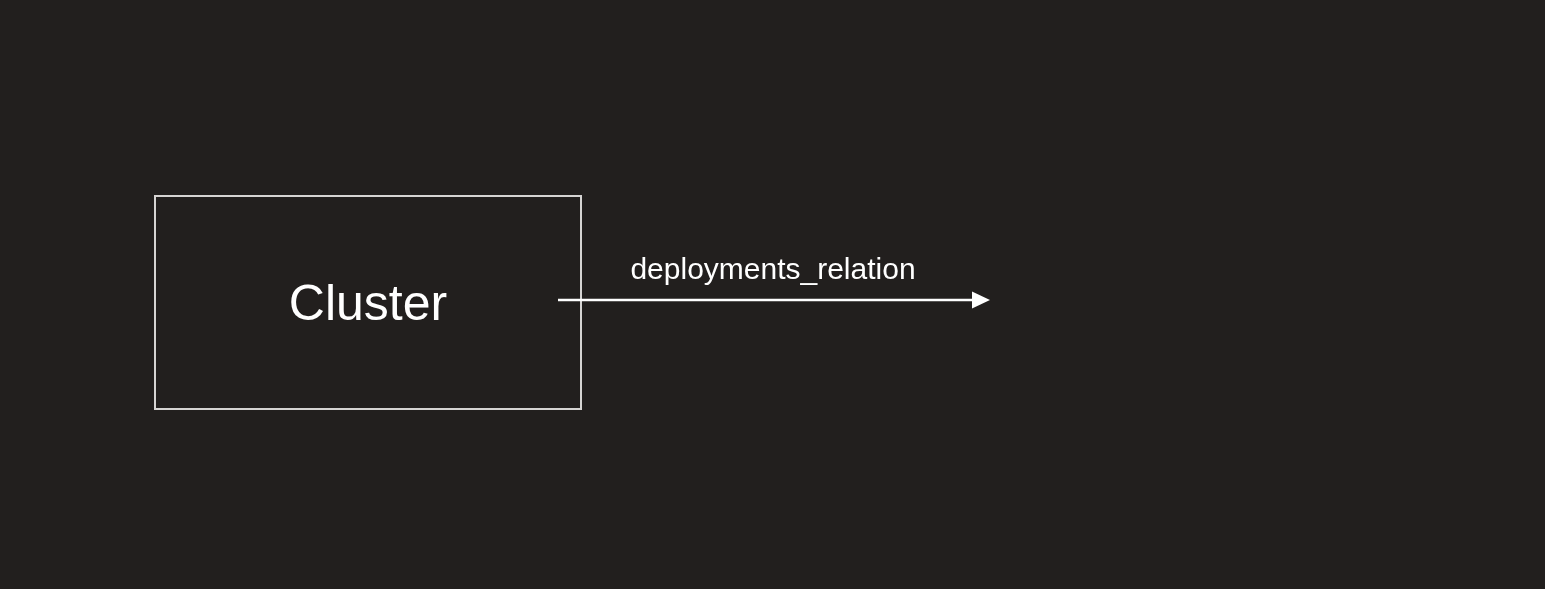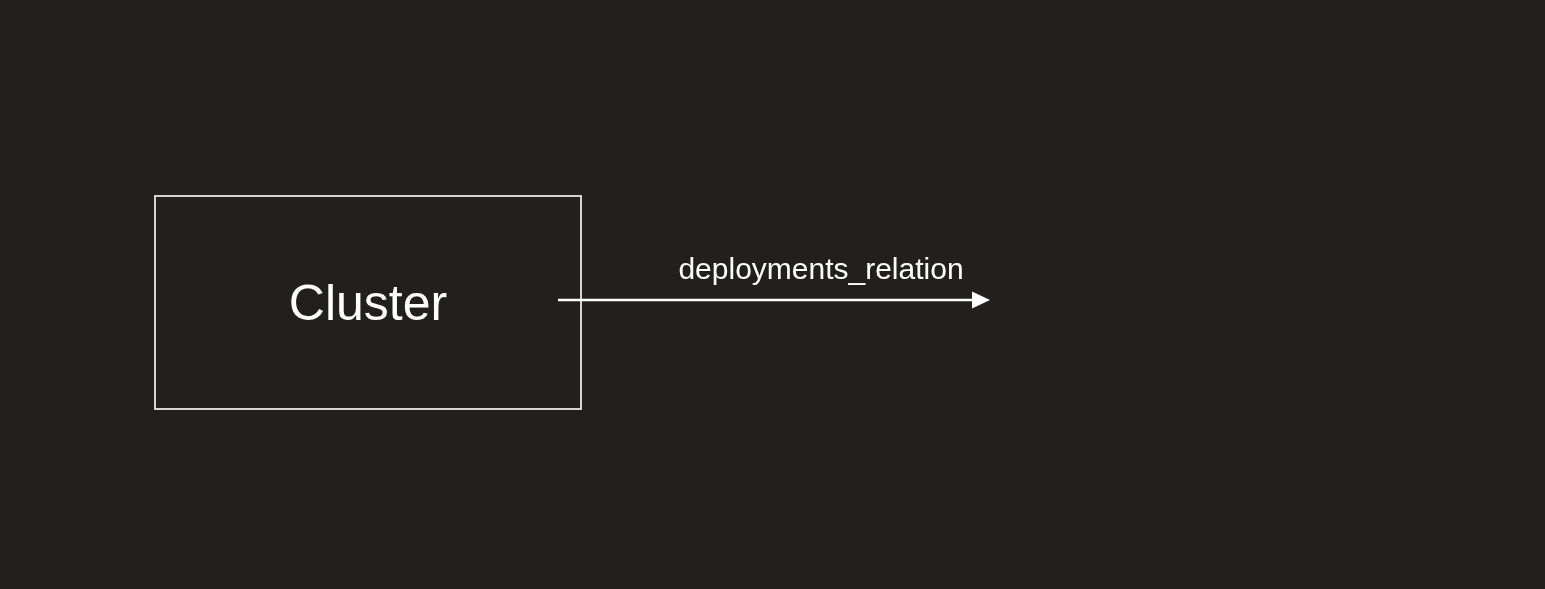--- a/index.html
+++ b/index.html
@@ -59,21 +59,20 @@
   .edge-label {
     position: absolute;
     left: 558px;
     top: 251px;
     width: 430px;
     text-align: center;
     font-size: 30px;
     line-height: 1.2;
     color: #ffffff;
     white-space: nowrap;
-    margin-left: 48px;
   }
 </style>
 </head>
 <body>
 
 <div class="stage">
 
   <div class="node node-cluster">
     <span class="node-label">Cluster</span>
   </div>

